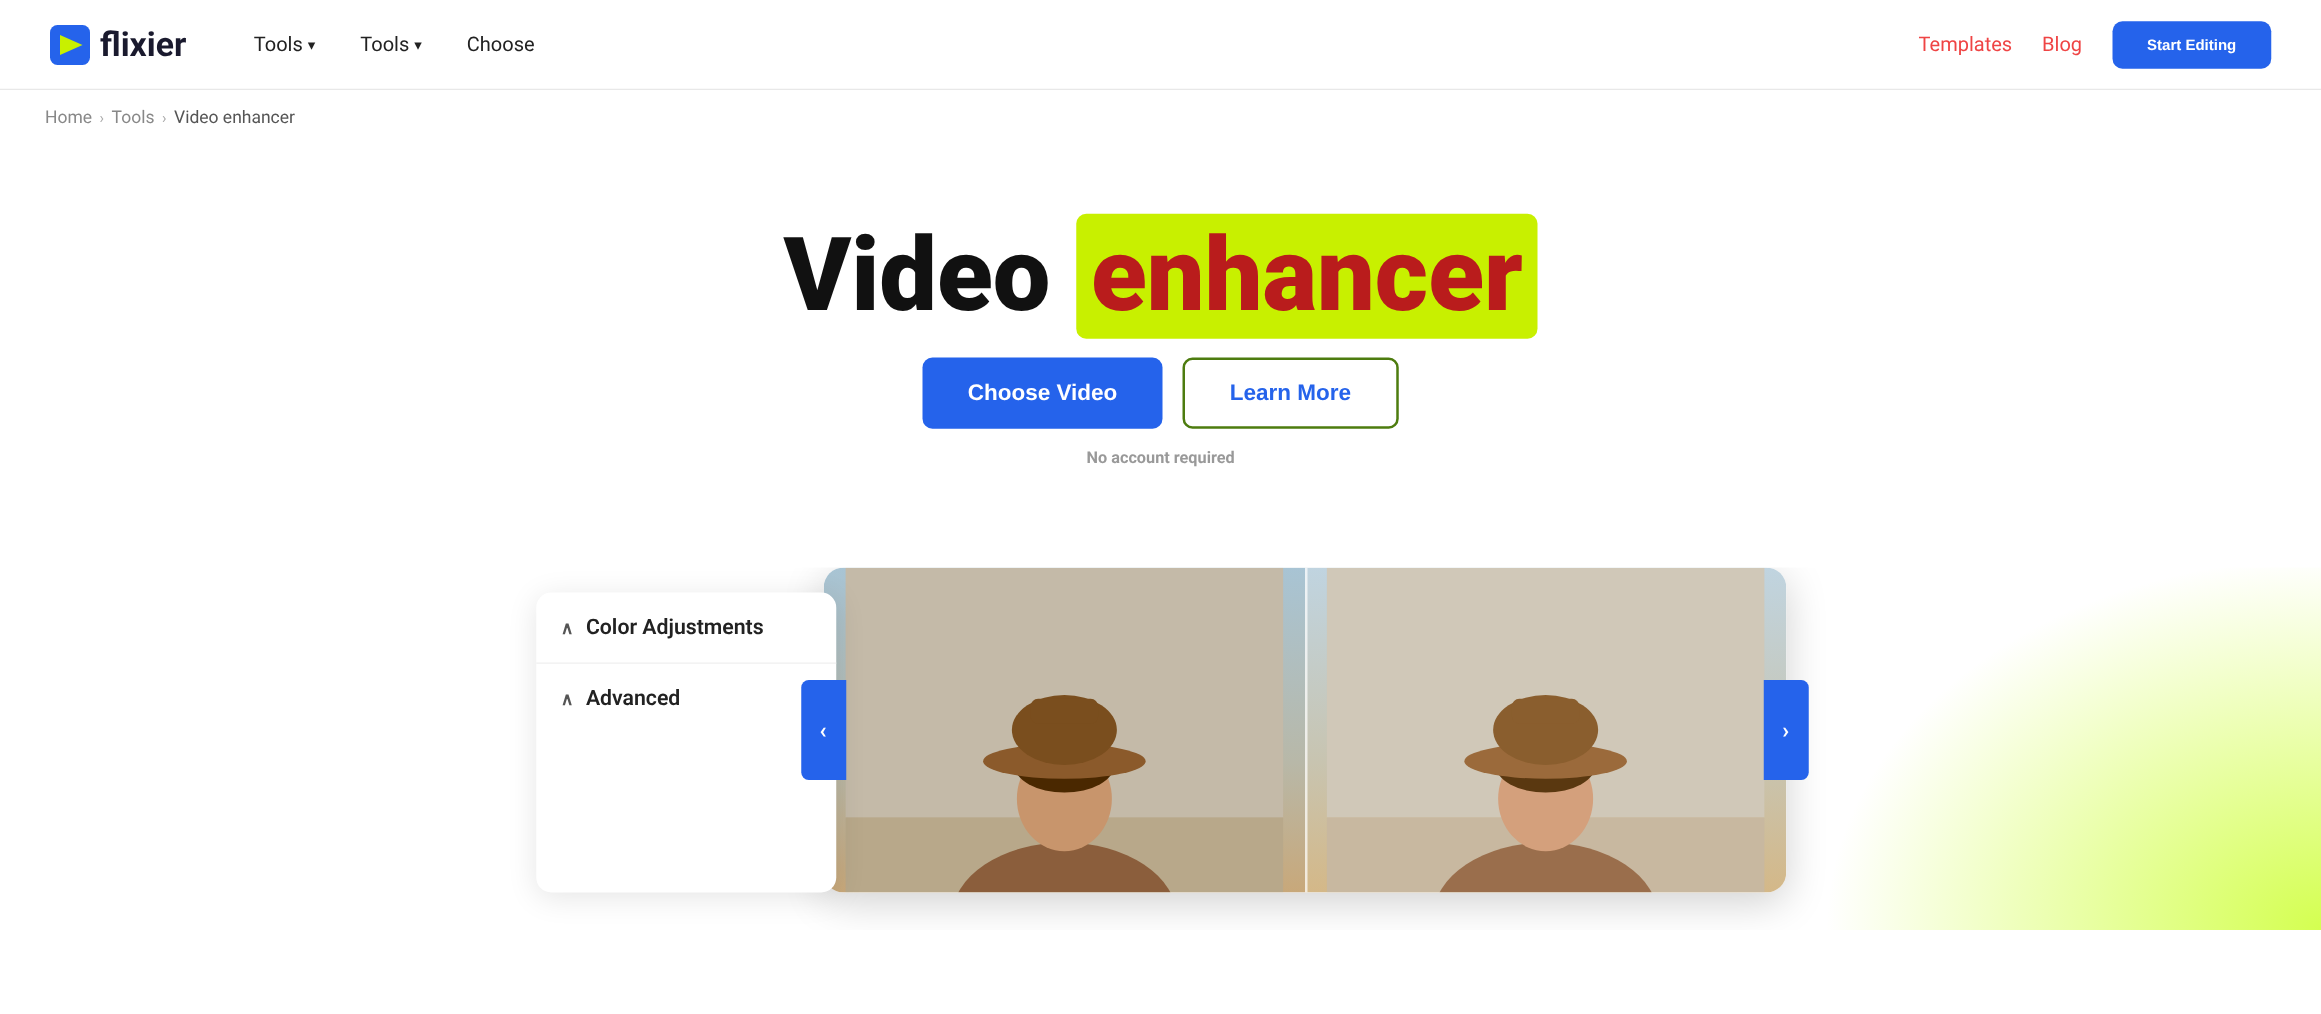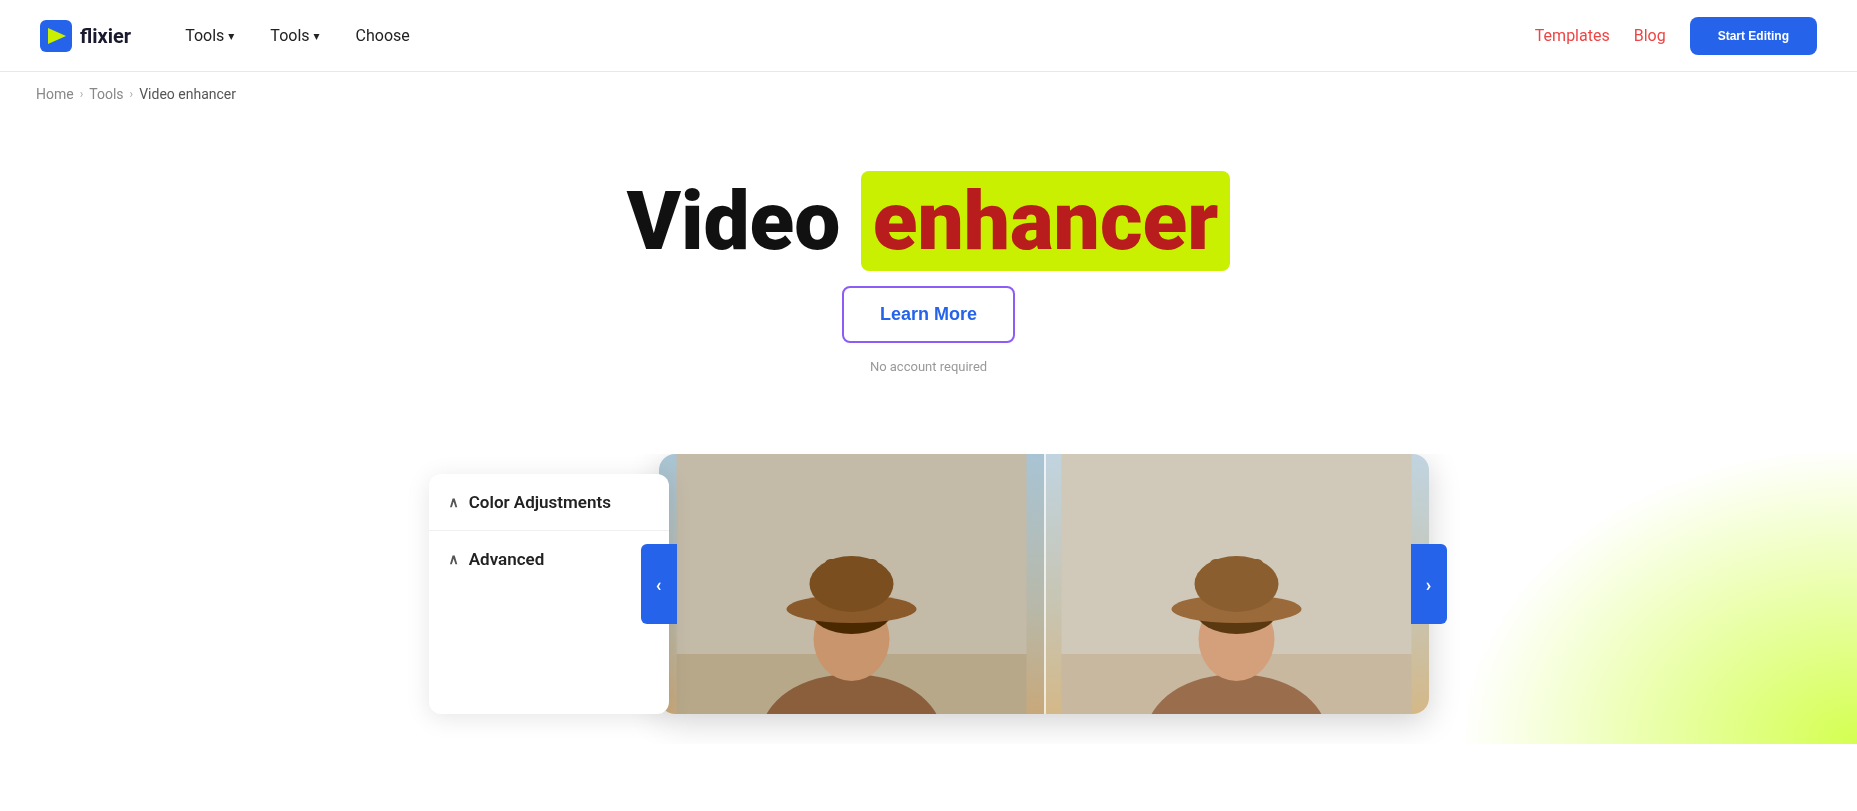--- a/index.html
+++ b/index.html
@@ -27,21 +27,21 @@
     }
 
     .logo-area {
       display: flex;
       align-items: center;
       gap: 8px;
       margin-right: 40px;
     }
 
     .logo-text {
-      font-size: 20px;
+      font-size: 27px;
       font-weight: 700;
       color: #1a1a2e;
     }
 
     .nav-links {
       display: flex;
       align-items: center;
       gap: 8px;
       flex: 1;
     }
@@ -147,31 +147,32 @@
       border-radius: 8px;
       padding: 16px 36px;
       font-size: 18px;
       font-weight: 600;
       cursor: pointer;
     }
 
     .btn-learn-more {
       background: #fff;
       color: #2563eb;
-      border: 2px solid #8b5cf6;
+      border: 2px solid #4d7c0f;
       border-radius: 8px;
       padding: 16px 36px;
       font-size: 18px;
       font-weight: 600;
       cursor: pointer;
     }
 
     .no-account-text {
       font-size: 13px;
       color: #999;
+      font-weight: bold;
     }
 
     
     .preview-section {
       position: relative;
       margin-top: 40px;
       display: flex;
       justify-content: center;
       align-items: flex-start;
       overflow: hidden;
@@ -363,20 +364,21 @@
   <span class="breadcrumb-sep">›</span>
   <span class="breadcrumb-current">Video enhancer</span>
 </div>
 
 <section class="hero">
   <h1 class="hero-title">
     <span>Video </span><span class="hero-highlight">enhancer</span>
   </h1>
 
   <div class="hero-buttons">
+    <button class="btn-choose-video">Choose Video</button>
     <button class="btn-learn-more">Learn More</button>
   </div>
 
   <p class="no-account-text">No account required</p>
 </section>
 
 <div class="preview-section">
   <div class="preview-glow"></div>
 
   <div class="preview-container">

